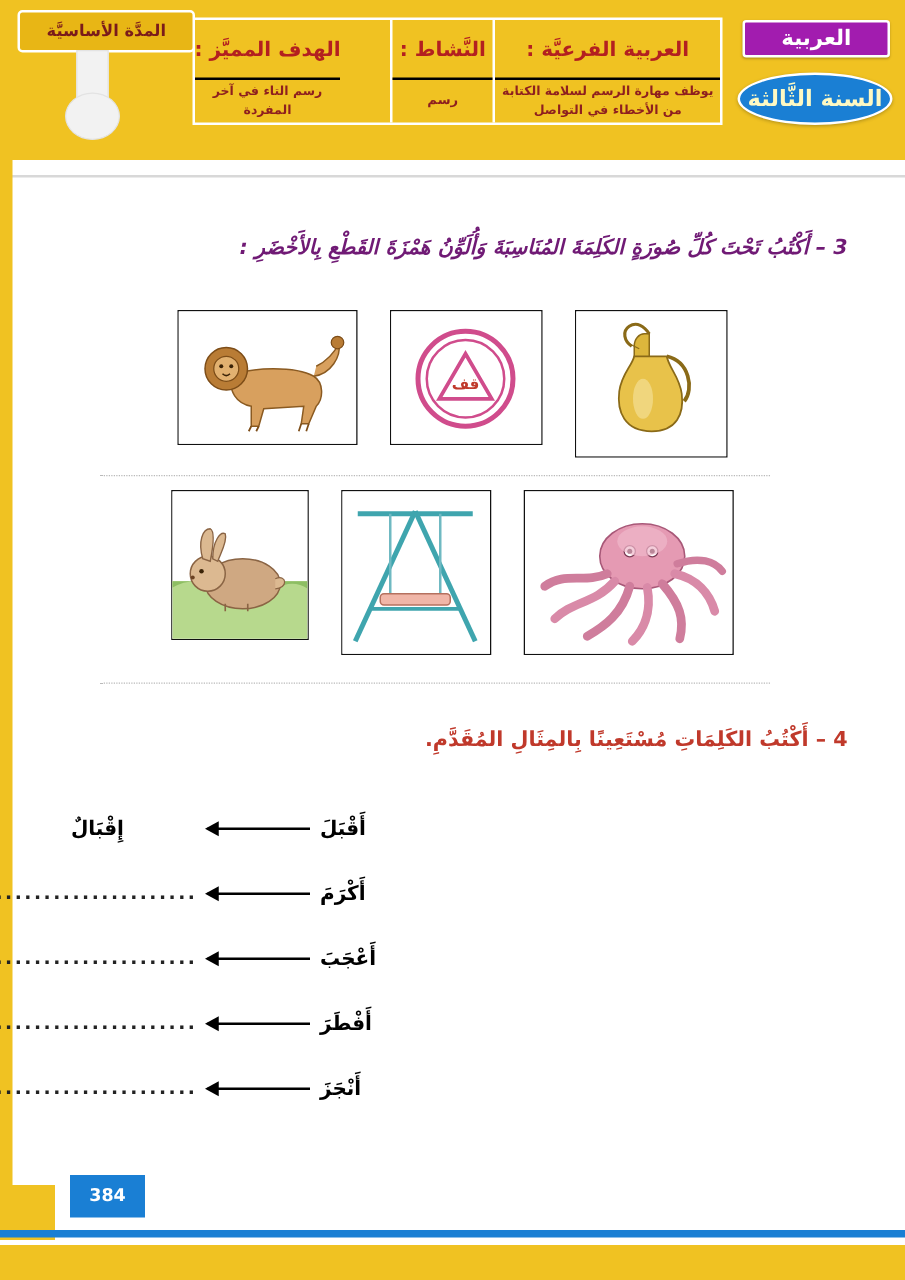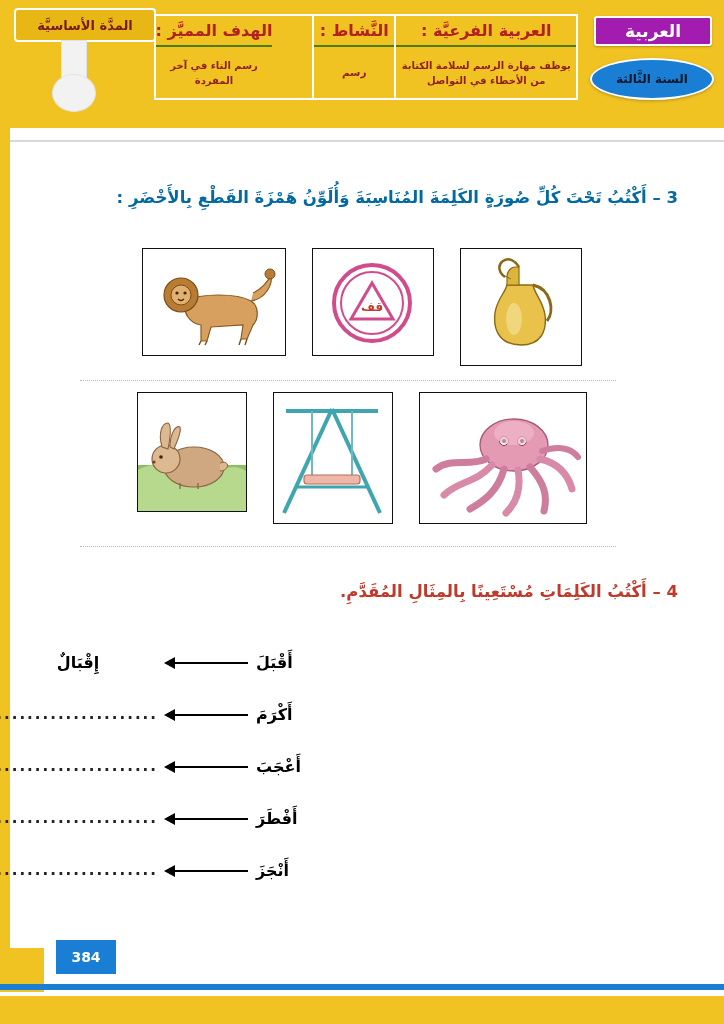--- a/index.html
+++ b/index.html
@@ -38,22 +38,22 @@
     display: flex; align-items: center; justify-content: center;
     box-shadow: 0 1px 2px rgba(0,0,0,0.25);
   }
   .year-chip {
     position: absolute;
     top: 58px; right: 10px;
     width: 124px; height: 42px;
     background: #1a7fd4;
     border: 2px solid #ffffff;
     border-radius: 50%;
-    color: #0f172a;
-    font-size: 12px;
+    color: #fef9c3;
+    font-size: 18px;
     font-weight: bold;
     display: flex; align-items: center; justify-content: center;
     box-shadow: 0 1px 3px rgba(0,0,0,0.25);
     text-align: right;
   }
 
   
   .hdr-table {
     position: absolute;
     top: 14px; right: 146px;
@@ -66,26 +66,26 @@
   .hdr-col {
     border-left: 2px solid #ffffff;
     display: flex;
     flex-direction: column;
   }
   .hdr-col:last-child { border-left: none; }
   .hdr-col.comp { width: 212px; }
   .hdr-col.act  { width: 96px; margin-left: 40px; }
   .hdr-col.goal { width: 116px; }
   .hdr-head {
-    height: 31px;
+    height: 48px;
     display: flex; align-items: center; justify-content: center;
     color: #b32020;
     font-size: 16px;
     font-weight: bold;
-    border-bottom: 2px solid #4d7c0f;
+    border-bottom: 2px solid #000000;
     white-space: nowrap;
   }
   .hdr-body {
     flex: 1;
     display: flex; align-items: center; justify-content: center;
     text-align: center;
     color: #8e1f1f;
     font-size: 10.5px;
     font-weight: bold;
     line-height: 1.5;
@@ -142,24 +142,25 @@
     width: 10px; height: 820px;
     background: #f0c222;
   }
 
   
   .q3 {
     position: absolute;
     top: 188px; right: 46px;
     width: 640px;
     text-align: right;
-    color: #0369a1;
+    color: #701a75;
     font-size: 16.5px;
     font-weight: bold;
     direction: rtl;
+    font-style: italic;
   }
 
   .img-row {
     position: absolute;
     display: flex;
     flex-direction: row;
     justify-content: center;
     gap: 26px;
   }
   .img-row.row1 { top: 248px; left: 0; width: 724px; }

